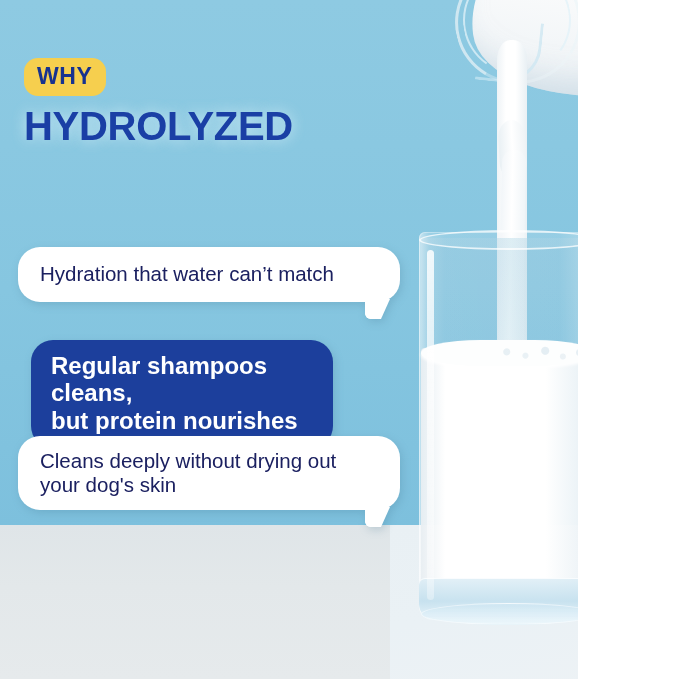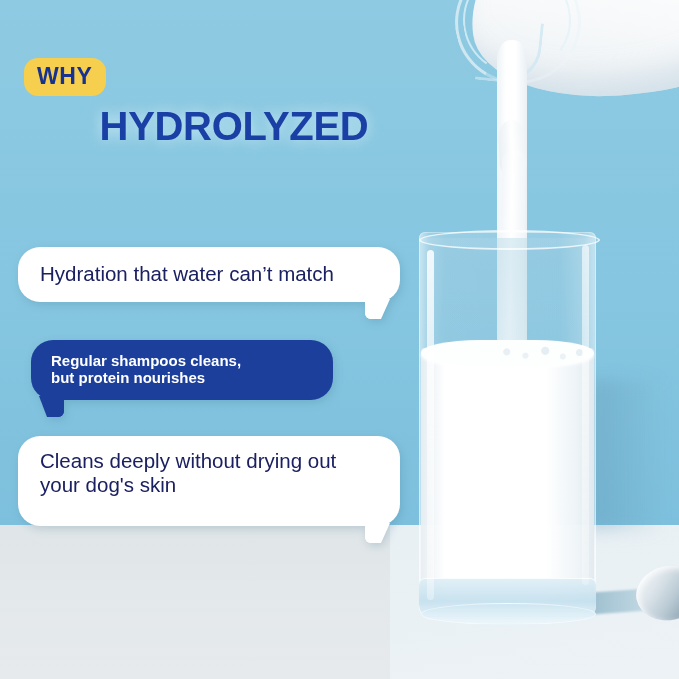--- a/index.html
+++ b/index.html
@@ -7,21 +7,21 @@
     padding: 0;
     background: #ffffff;
   }
   body {
     font-family: "Liberation Sans", sans-serif;
     -webkit-font-smoothing: antialiased;
   }
 
   .poster {
     position: relative;
-    width: 679px;
+    width: 578px;
     height: 679px;
     overflow: hidden;
     background: #fef9c3;
   }
 
   
   .photo-bg {
     position: absolute;
     inset: 0;
     background: #8ac8e2;
@@ -287,21 +287,20 @@
     color: #1a3fa5;
     font-size: 40px;
     font-weight: bold;
     line-height: 1.08;
     letter-spacing: -0.3px;
     text-shadow: 0 0 14px rgba(225,245,252,.75);
   }
   .headline-main .line {
     display: block;
     white-space: nowrap;
-    text-align: center;
   }
 
   
   .bubble {
     position: absolute;
     box-sizing: border-box;
     border-radius: 22px;
     filter: drop-shadow(2px 3px 4px rgba(60,110,135,.22));
     margin-top: 32px;
   }
@@ -332,41 +331,41 @@
     border-radius: 0 0 0 6px;
   }
 
   .bubble-2 {
     left: 31px;
     top: 308px;
     width: 302px;
     padding: 12px 20px 14px 20px;
     background: #1c3f9c;
     color: #ffffff;
-    font-size: 15px;
+    font-size: 24px;
     font-weight: bold;
     line-height: 1.14;
   }
   .bubble-2 .tail {
     position: absolute;
     left: 8px;
     bottom: -17px;
     width: 0; height: 0;
     border-right: 17px solid #1c3f9c;
     border-left: 8px solid transparent;
     border-top: 21px solid #1c3f9c;
     border-bottom: 0;
     border-radius: 0 0 6px 0;
   }
 
   .bubble-3 {
     left: 18px;
     top: 404px;
     width: 382px;
-    padding: 13px 22px 29px 22px;
+    padding: 13px 22px 13px 22px;
     background: #ffffff;
     color: #1b2060;
     font-size: 20.5px;
     line-height: 1.18;
   }
   .bubble-3 .tail {
     position: absolute;
     right: 10px;
     bottom: -17px;
     width: 0; height: 0;

